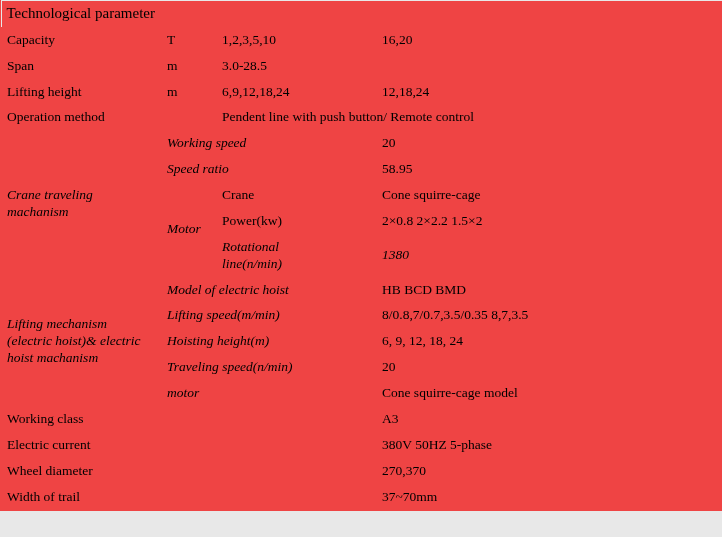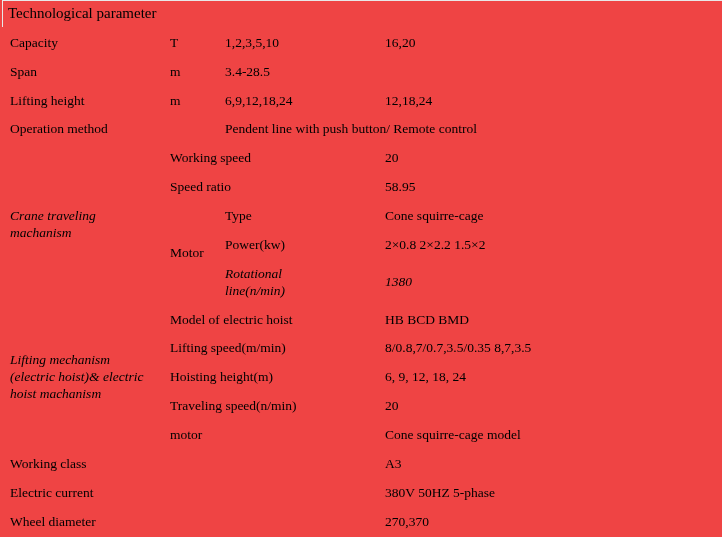--- a/index.html
+++ b/index.html
@@ -22,21 +22,21 @@
     background: #e8e8e8;
     position: relative;
   }
   table.spec {
     border-collapse: collapse;
     width: 722px;
     table-layout: fixed;
     background: #ef4444;
   }
   table.spec td, table.spec th {
-    border: 5px solid #ef4444;
+    border: 2px solid #ef4444;
     padding: 3px 5px 4px 5px;
     vertical-align: middle;
     font-weight: normal;
     text-align: left;
     line-height: 1.25;
   }
   .title-cell {
     text-align: center;
     font-weight: bold;
     font-size: 15px;
@@ -47,21 +47,21 @@
     padding-top: 5px;
     padding-bottom: 6px;
   }
   .c1 { width: 160px; }
   .c2 { width: 55px; }
   .c3 { width: 160px; }
   .c4 { width: 347px; }
   .vtop { vertical-align: top; font-style: italic; }
   .multiline { line-height: 1.55; }
   .center { text-align: center; margin-left: 14px; }
-  .pad-left-group { padding-left: 6px; }
+  .pad-left-group { padding-left: 6px; font-style: italic; }
 </style>
 </head>
 <body>
 
 <div class="sheet">
   <table class="spec">
     <colgroup>
       <col class="c1">
         <col class="c2">
         <col class="c3">
@@ -75,21 +75,21 @@
       <tr>
         <td>Capacity</td>
         <td>T</td>
         <td>1,2,3,5,10</td>
         <td>16,20</td>
       </tr>
 
       <tr>
         <td>Span</td>
         <td>m</td>
-        <td colspan="2">3.4-28.5</td>
+        <td colspan="2">3.0-28.5</td>
       </tr>
 
       <tr>
         <td>Lifting height</td>
         <td>m</td>
         <td>6,9,12,18,24</td>
         <td>12,18,24</td>
       </tr>
 
       <tr>
@@ -107,21 +107,21 @@
         <td>20</td>
       </tr>
 
       <tr>
         <td colspan="2" class="pad-left-group">Speed ratio</td>
         <td>58.95</td>
       </tr>
 
       <tr>
         <td rowspan="3" class="pad-left-group">Motor</td>
-        <td>Type</td>
+        <td>Crane</td>
         <td>Cone squirre-cage</td>
       </tr>
 
       <tr>
         <td>Power(kw)</td>
         <td>2×0.8   2×2.2   1.5×2</td>
       </tr>
 
       <tr>
         <td class="vtop multiline">

